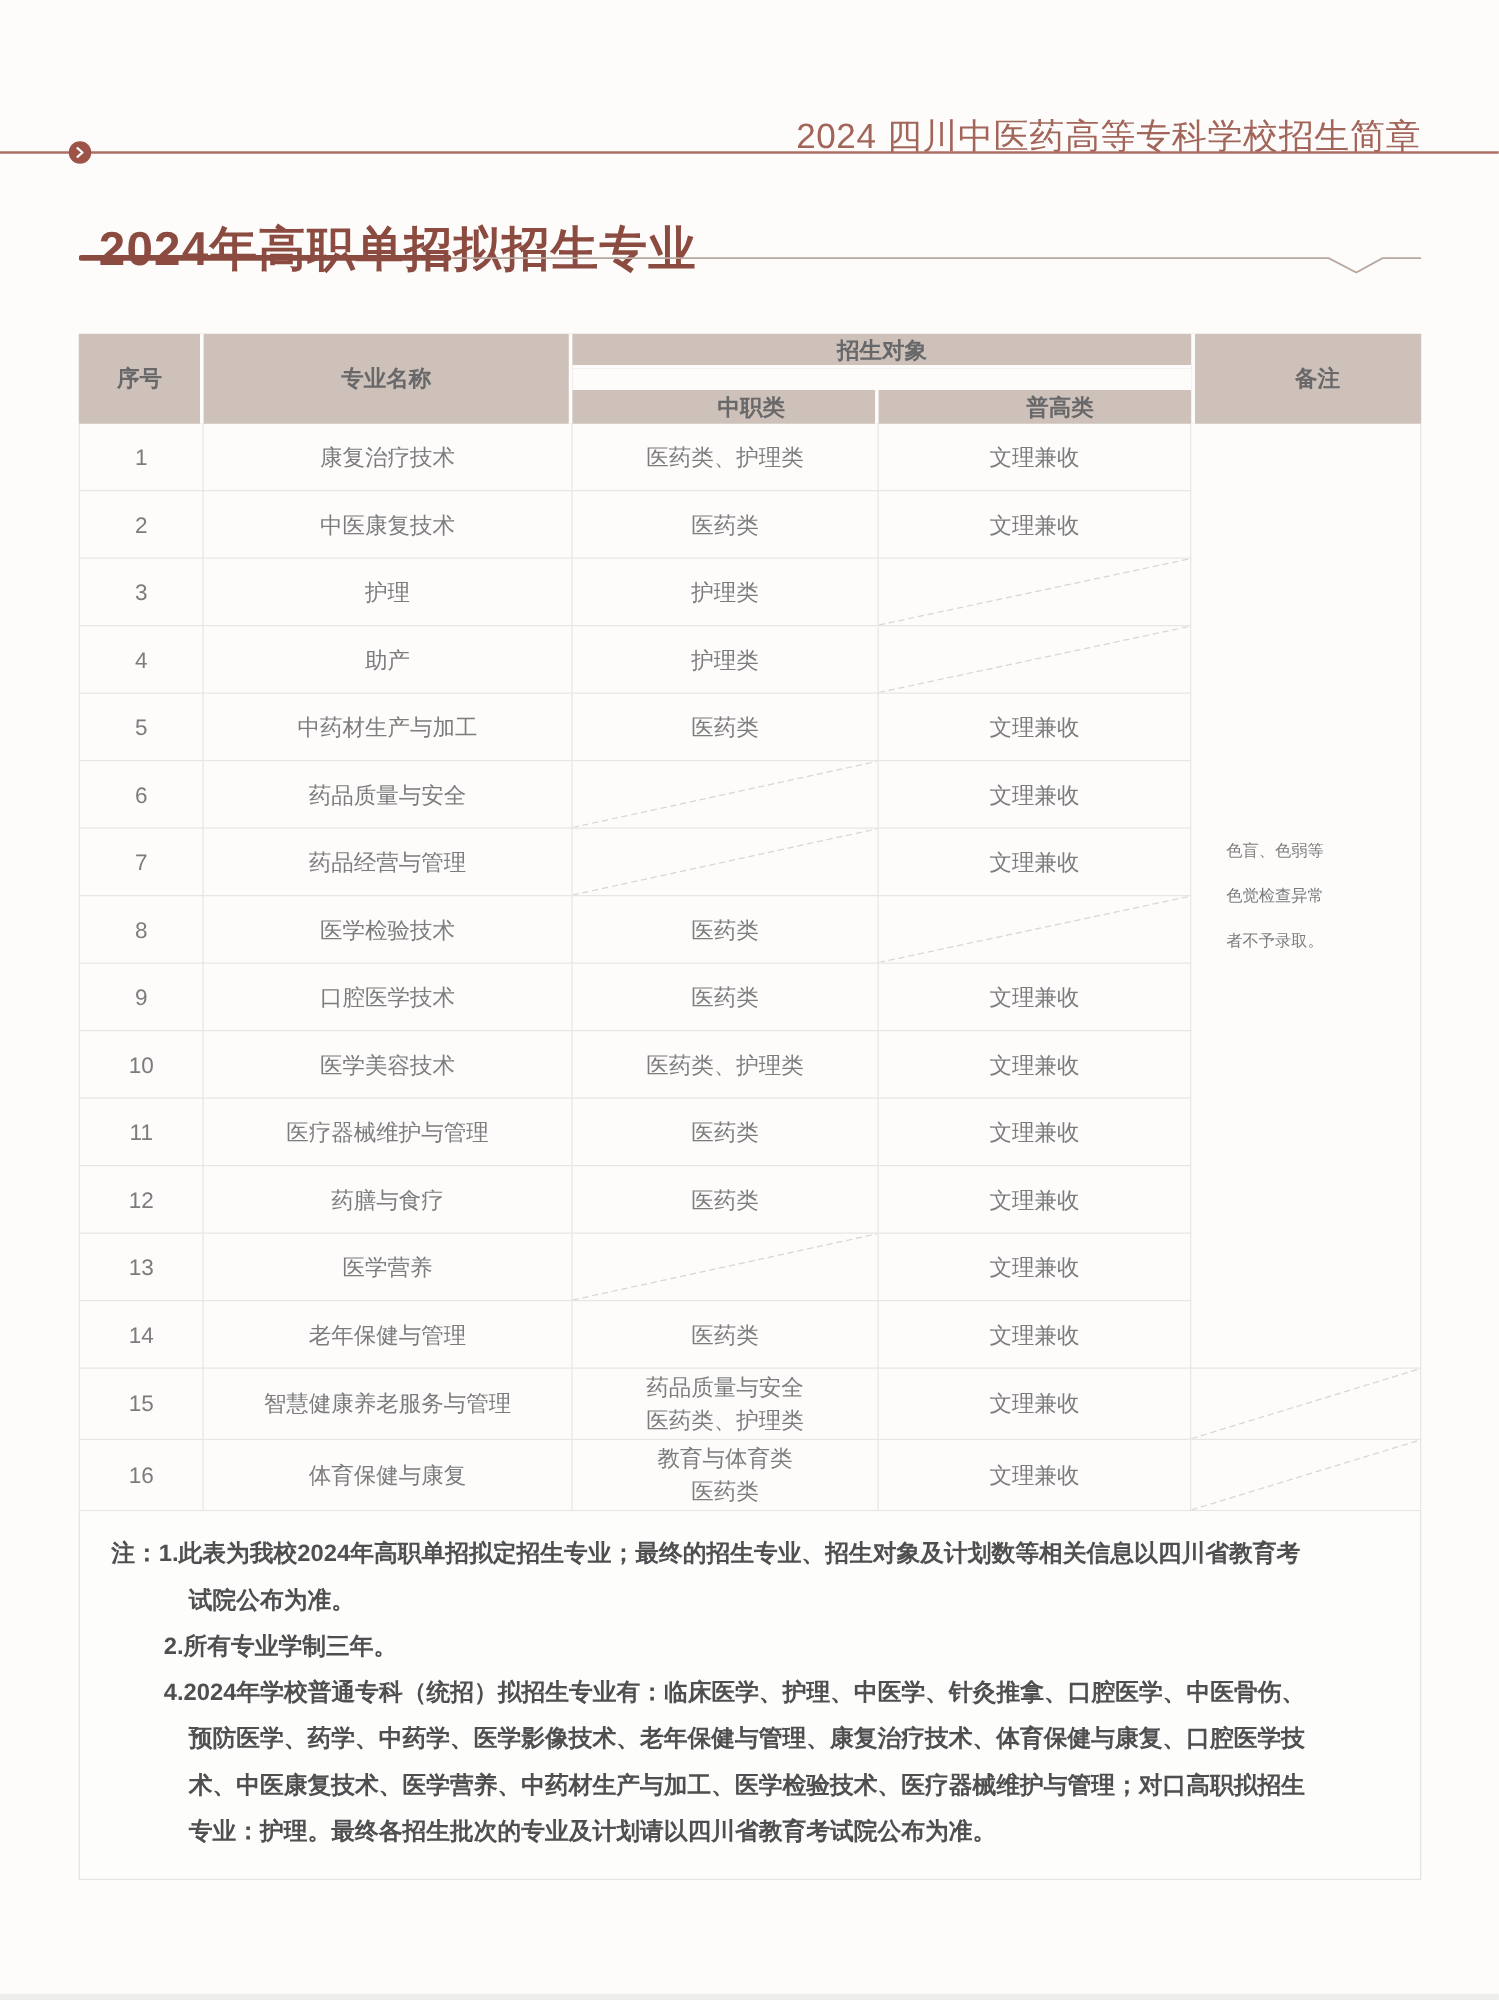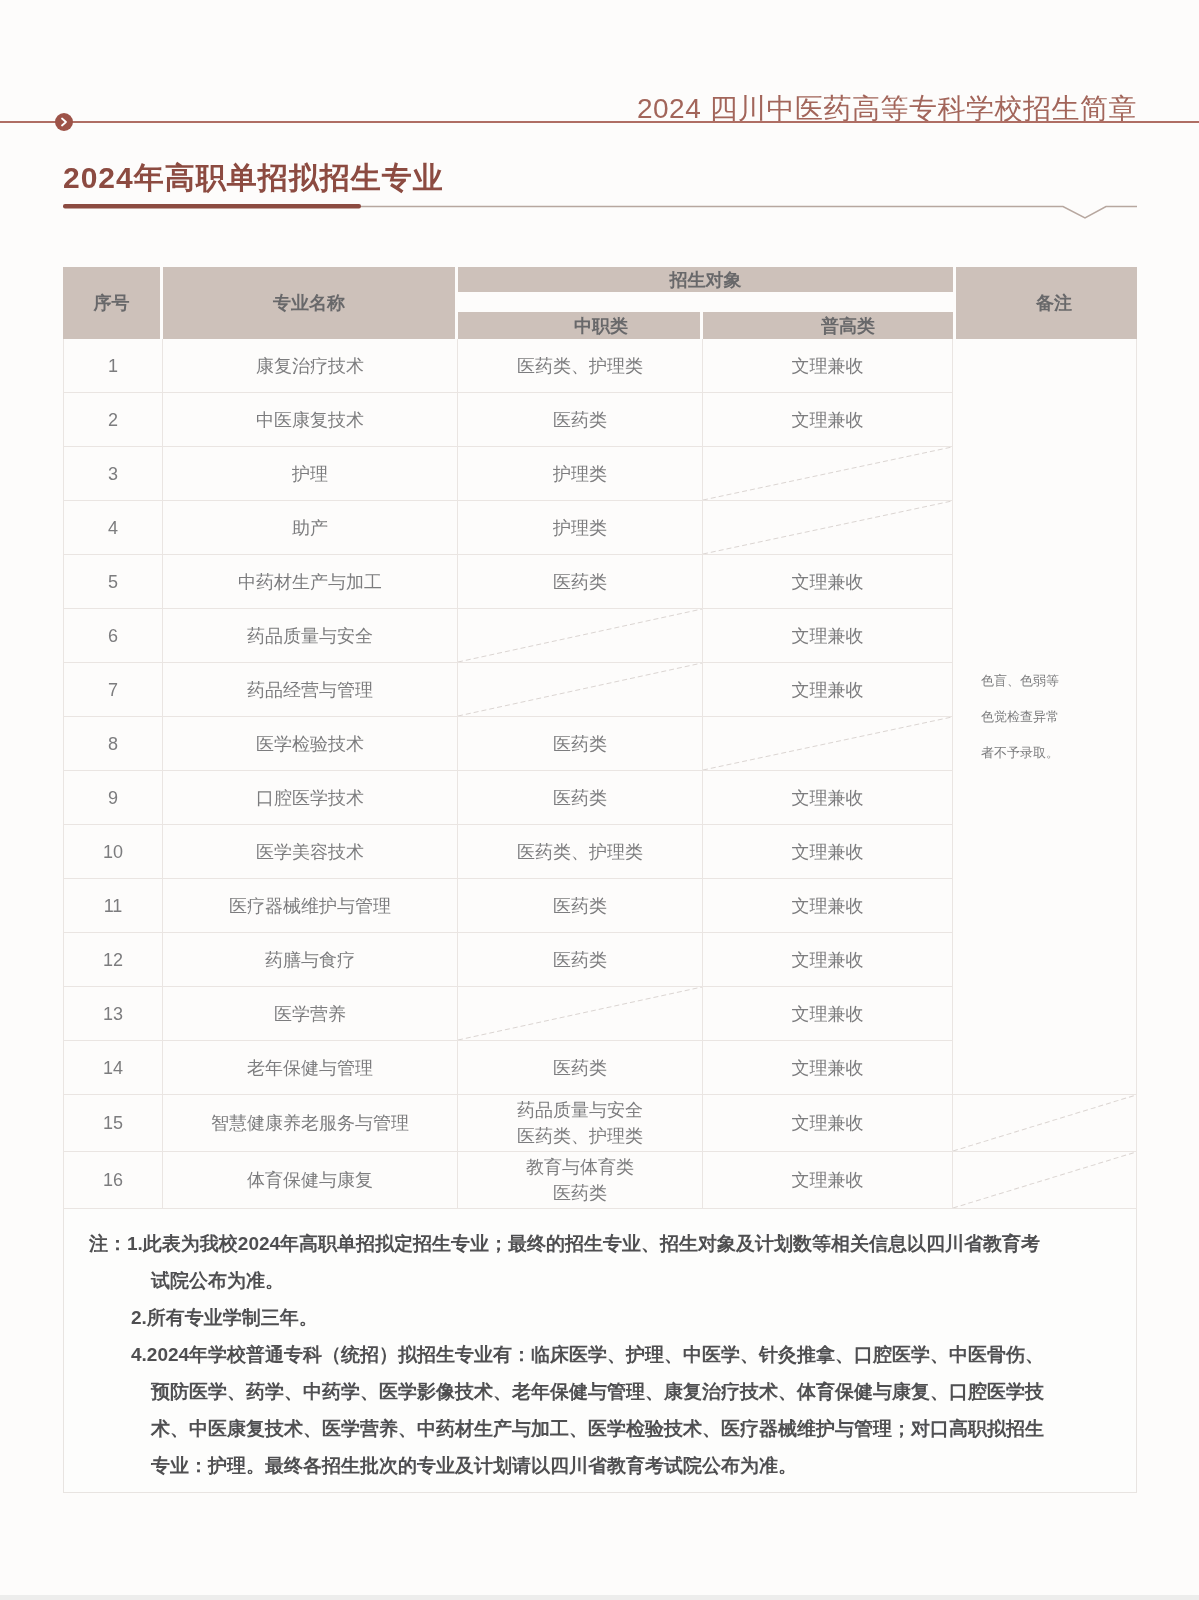--- a/index.html
+++ b/index.html
@@ -16,22 +16,22 @@
   }
   .header-rule{
     position:absolute;top:121px;left:0;width:1199px;height:2px;background:#af6e64;
   }
   .header-dot{
     position:absolute;top:113px;left:55px;width:18px;height:18px;border-radius:50%;
     background:#9d5348;display:flex;align-items:center;justify-content:center;
   }
   
   .section-title{
-    position:absolute;top:158px;left:63px;margin:0;
-    font-size:30px;font-weight:bold;color:#8c4b41;letter-spacing:1px;
+    position:absolute;top:158px;left:63px;margin:16px;
+    font-size:38px;font-weight:bold;color:#8c4b41;letter-spacing:1px;
   }
   .title-underline{position:absolute;top:200px;left:63px;}
   
   .table-wrap{position:absolute;left:63px;top:250px;width:1074px;}
   .thead{
     display:grid;
     grid-template-columns:100px 295px 245px 250px 184px;
     grid-template-rows:45px 44px;
   }
   .th{
@@ -61,21 +61,21 @@
     grid-area:1/5/15/6;
     justify-content:center;align-items:flex-start;
     padding-left:28px;text-align:right;line-height:36px;font-size:13px;
   }
   .diag-svg{position:absolute;left:0;top:0;width:100%;height:100%;}
   .diag-svg line{stroke:#dbd5d2;stroke-width:1;vector-effect:non-scaling-stroke;}
   
   .notes-box{
     position:absolute;left:63px;top:1209px;width:1074px;box-sizing:border-box;
     border:1px solid #e8e4e1;border-top:none;background:#fdfdfc;
-    padding:16px 25px 8px 25px;
+    padding:16px 25px 19px 25px;
   }
   .note-line{
     font-size:19px;font-weight:bold;color:#4f4f51;line-height:37px;
     white-space:nowrap;
   }
   .n-cont{margin-left:62px;}
   .n-item{margin-left:42px;}
   .bottom-edge{
     position:absolute;left:0;top:1595px;width:1199px;height:5px;background:#ededec;
   }

